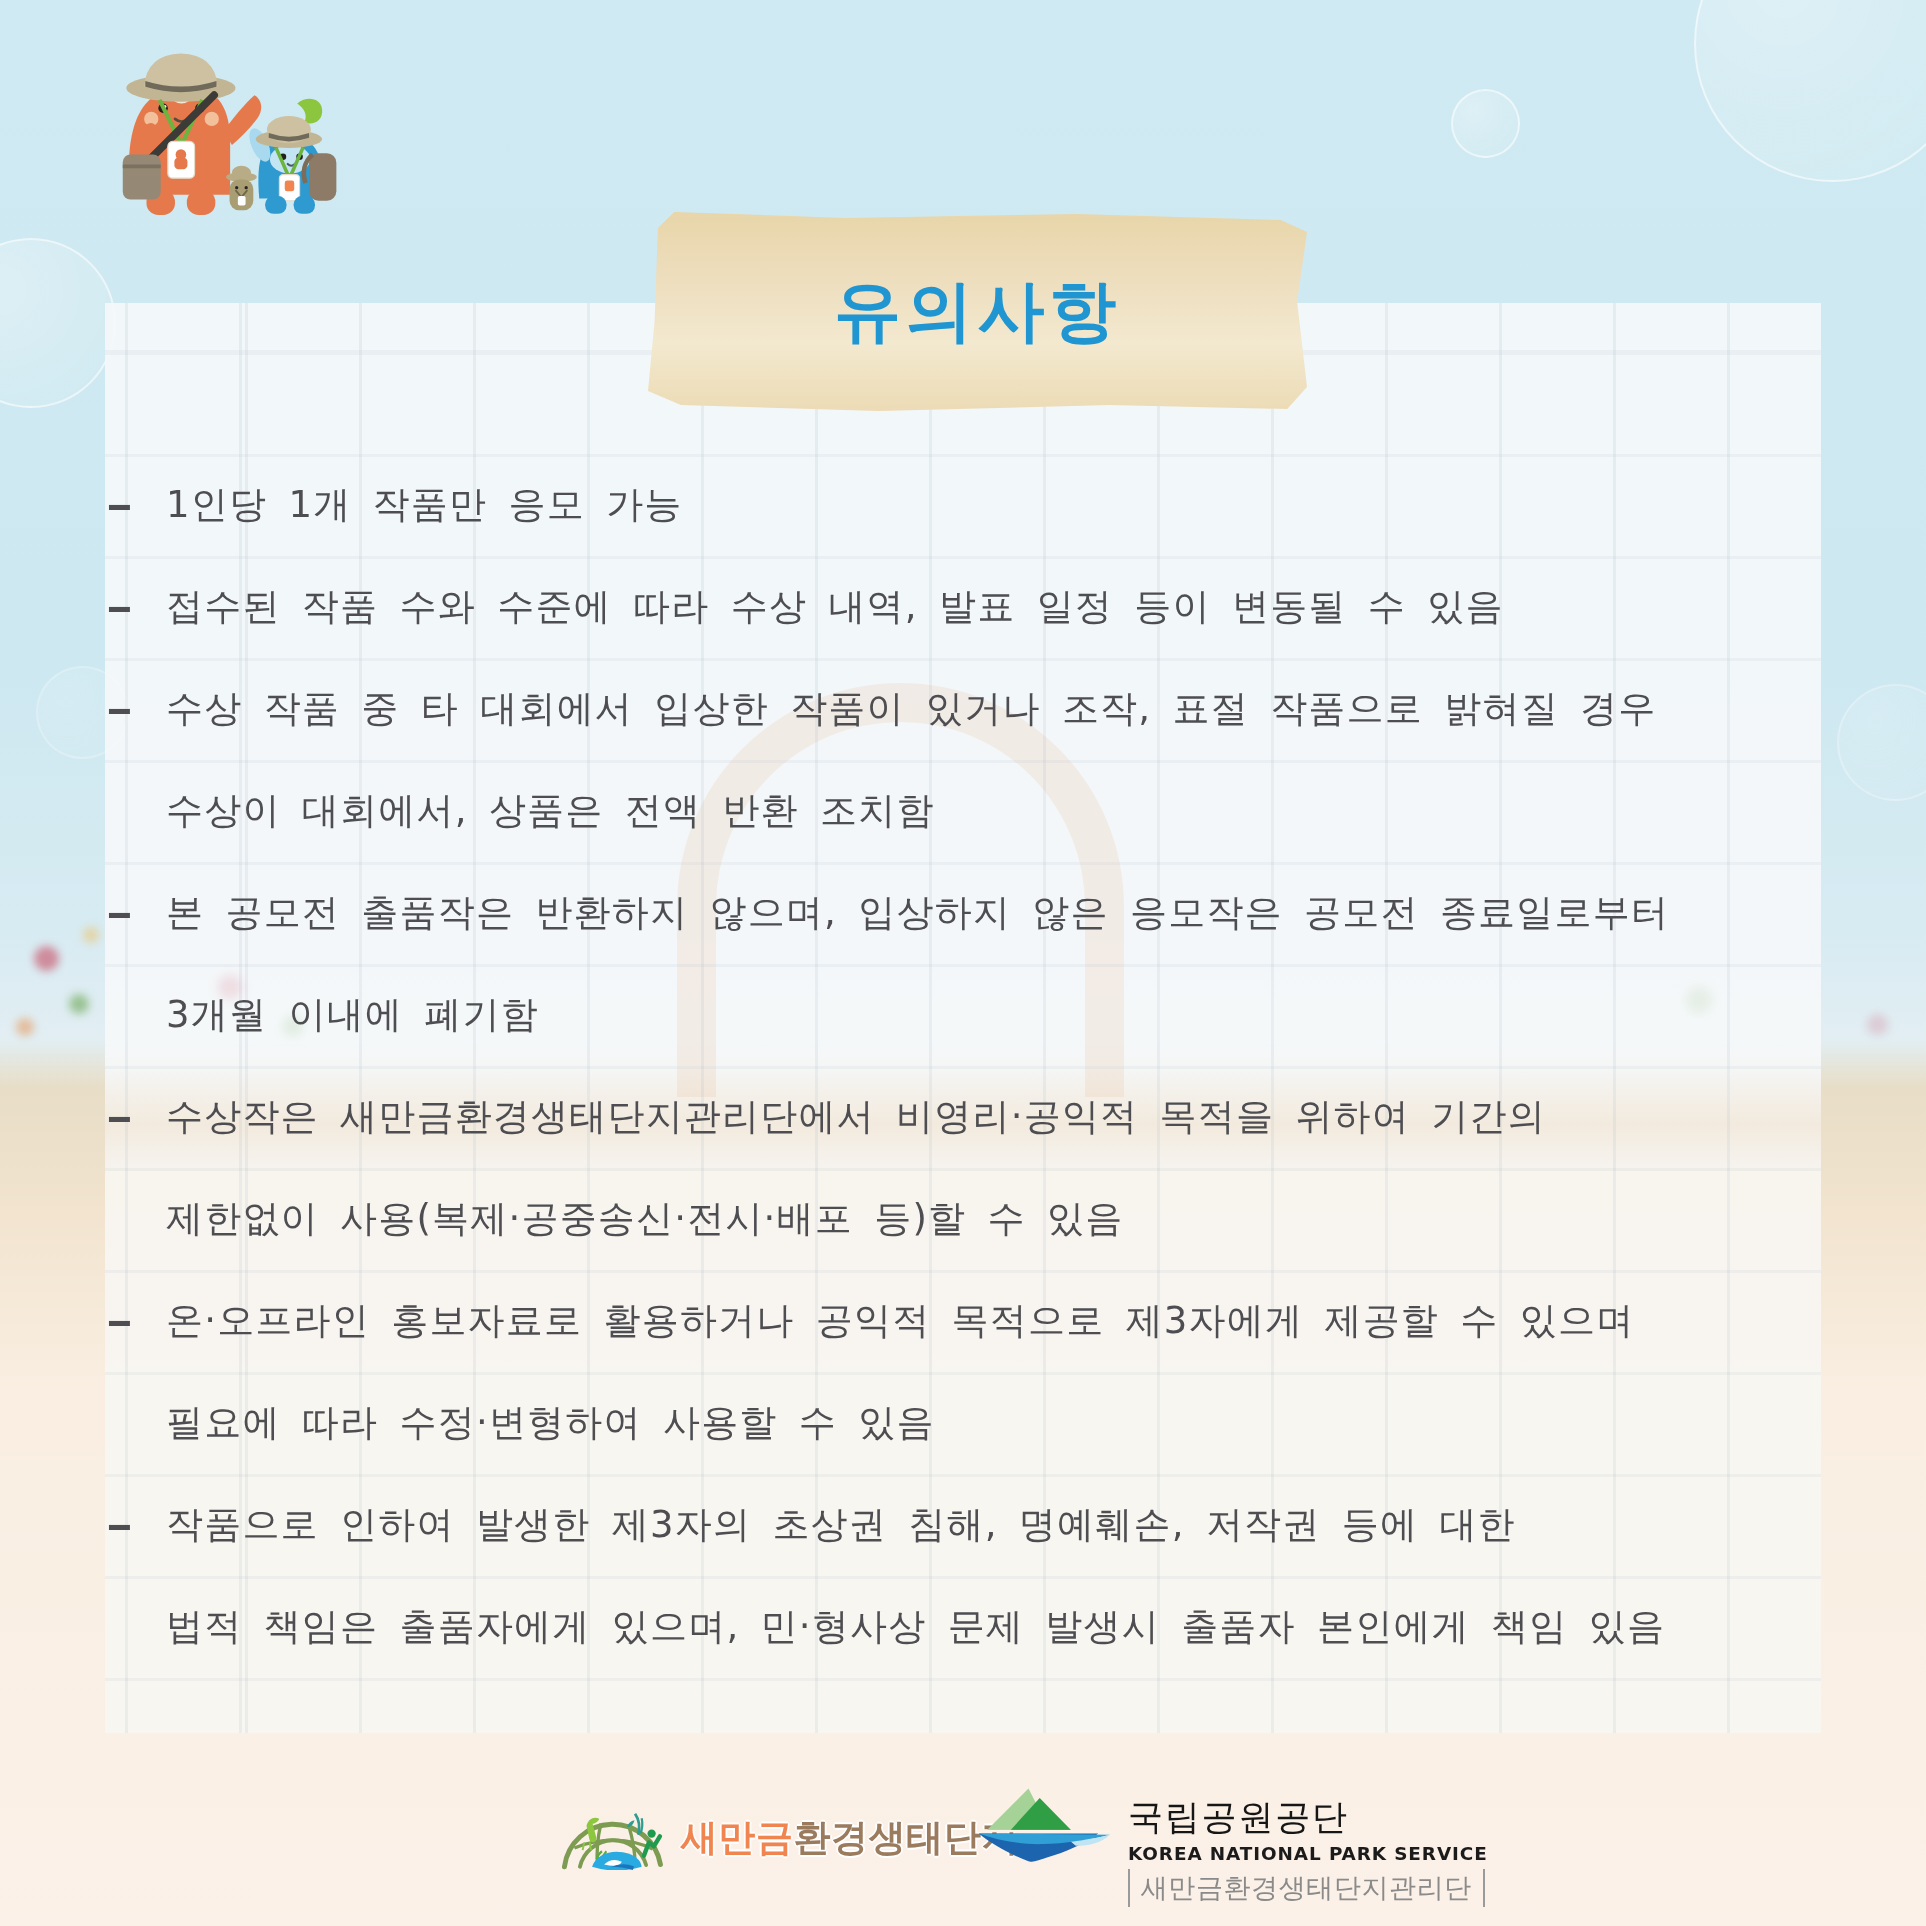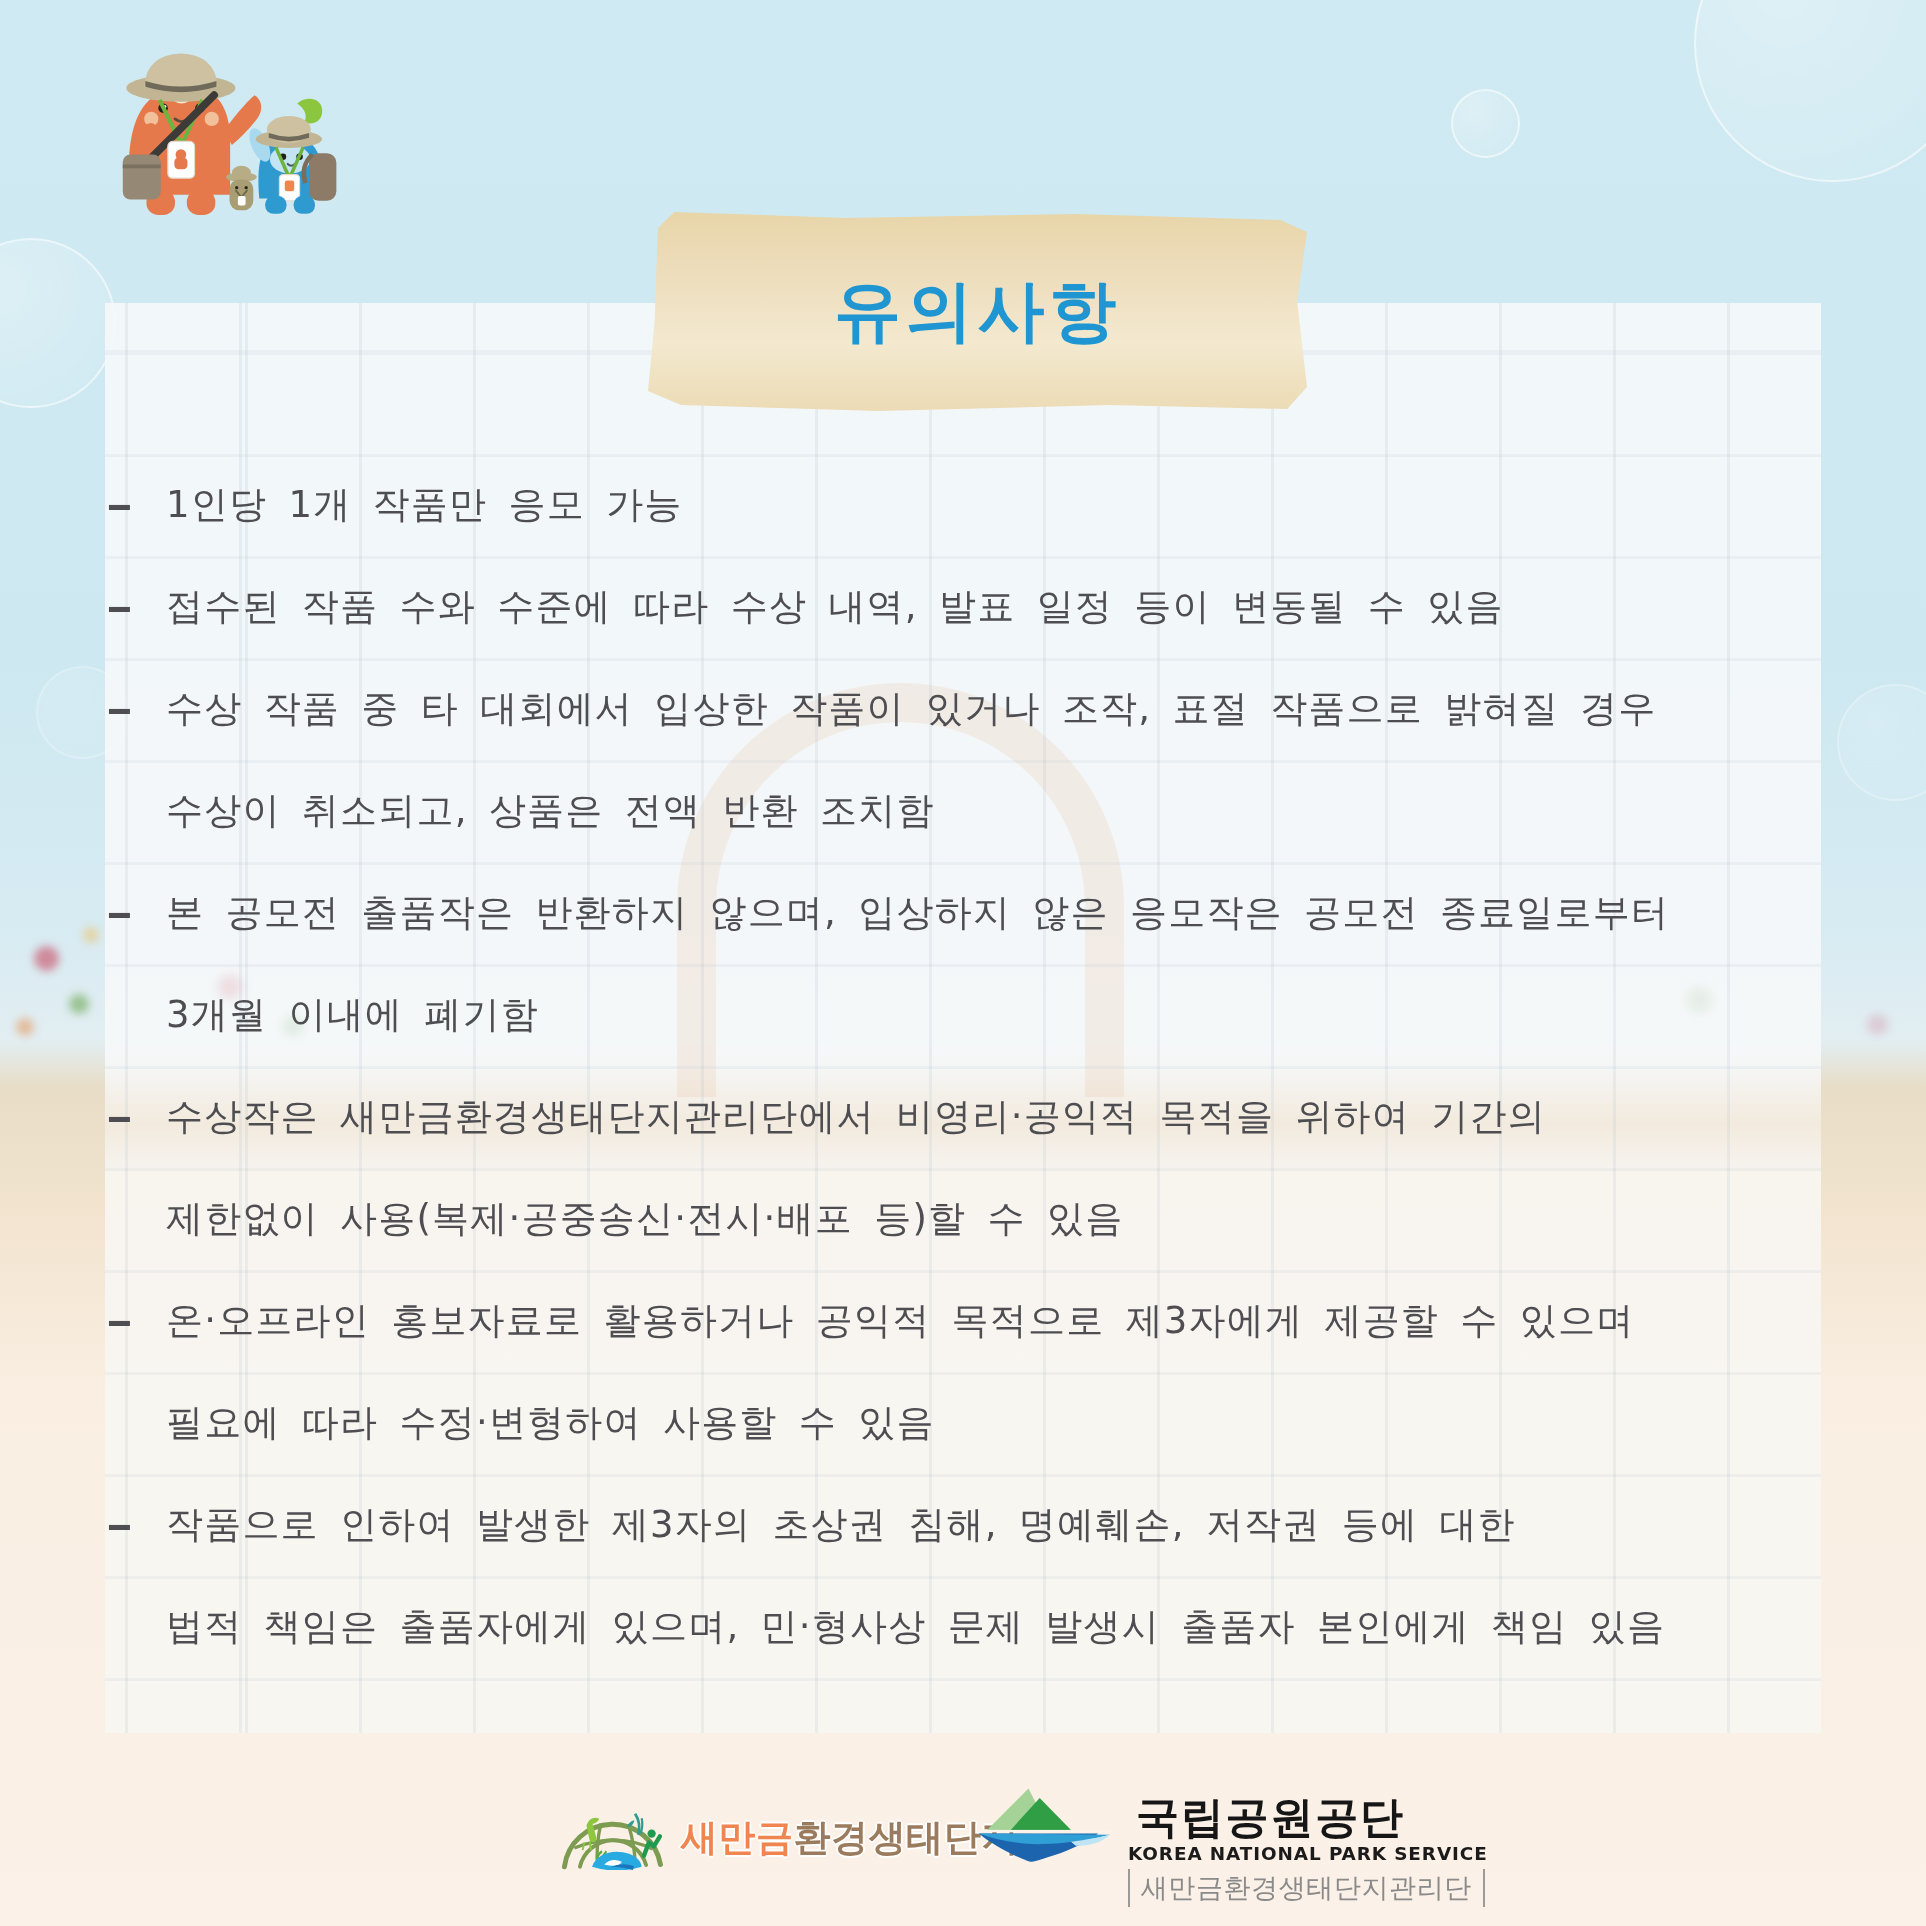--- a/index.html
+++ b/index.html
@@ -61,21 +61,21 @@
   .mascots{position:absolute;left:113px;top:37px;}
 
   
   .logo-left{position:absolute;left:556px;top:1806px;display:flex;align-items:center;gap:10.7px;}
   .logo-left .nm{font-size:37px;font-weight:bold;letter-spacing:0.6px;
     text-shadow:1.8px 0 0 #fff,-1.8px 0 0 #fff,0 1.8px 0 #fff,0 -1.8px 0 #fff;}
   .logo-left .nm .accent{color:#f0854f;margin-top:32px;}
   .logo-left .nm .rest{color:#9b7b5e;}
   .logo-right-emblem{position:absolute;left:976px;top:1785px;}
   .knps-text{position:absolute;left:1128px;top:1793px;}
-  .knps-text .name{font-size:43px;font-weight:bold;color:#161616;letter-spacing:1.8px;line-height:49px;margin-left:8px;}
+  .knps-text .name{font-size:35px;font-weight:normal;color:#161616;letter-spacing:1.8px;line-height:49px;}
   .knps-text .sub{font-size:18.4px;font-weight:bold;color:#1b1b1b;letter-spacing:0.9px;line-height:24px;text-align:center;}
   .knps-text .division{margin-top:3px;display:inline-block;font-size:27px;color:#8a8a8a;
     border-left:2.4px solid #9a9a9a;border-right:2.4px solid #9a9a9a;padding:1.2px 10.7px;letter-spacing:0.6px;}
 </style>
 </head>
 <body>
 
 <div class="canvas">
 
   <div class="bubble b1"></div>
@@ -171,21 +171,21 @@
         <div class="lines">
             <div class="line">접수된 작품 수와 수준에 따라 수상 내역, 발표 일정 등이 변동될 수 있음</div>
           </div>
       </div>
       <div class="note">
         <div class="dash">
             <span>-</span>
           </div>
         <div class="lines">
           <div class="line">수상 작품 중 타 대회에서 입상한 작품이 있거나 조작, 표절 작품으로 밝혀질 경우</div>
-          <div class="line">수상이 취소되고, 상품은 전액 반환 조치함</div>
+          <div class="line">수상이 대회에서, 상품은 전액 반환 조치함</div>
         </div>
       </div>
       <div class="note">
         <div class="dash">
             <span>-</span>
           </div>
         <div class="lines">
           <div class="line">본 공모전 출품작은 반환하지 않으며, 입상하지 않은 응모작은 공모전 종료일로부터</div>
           <div class="line">3개월 이내에 폐기함</div>
         </div>

